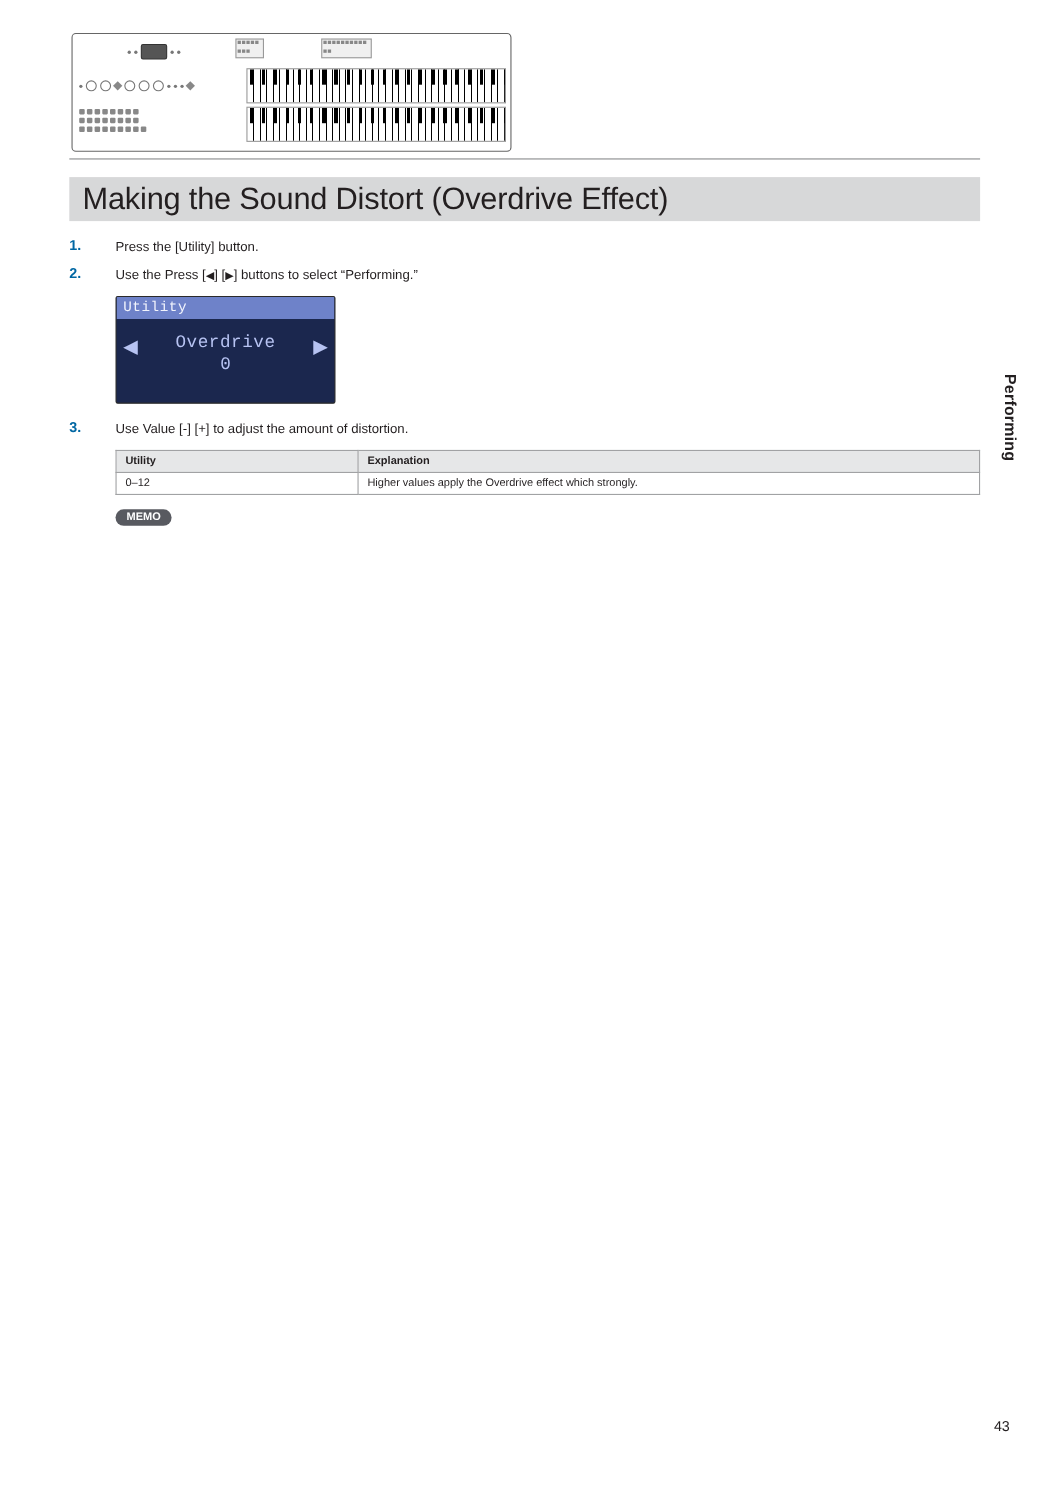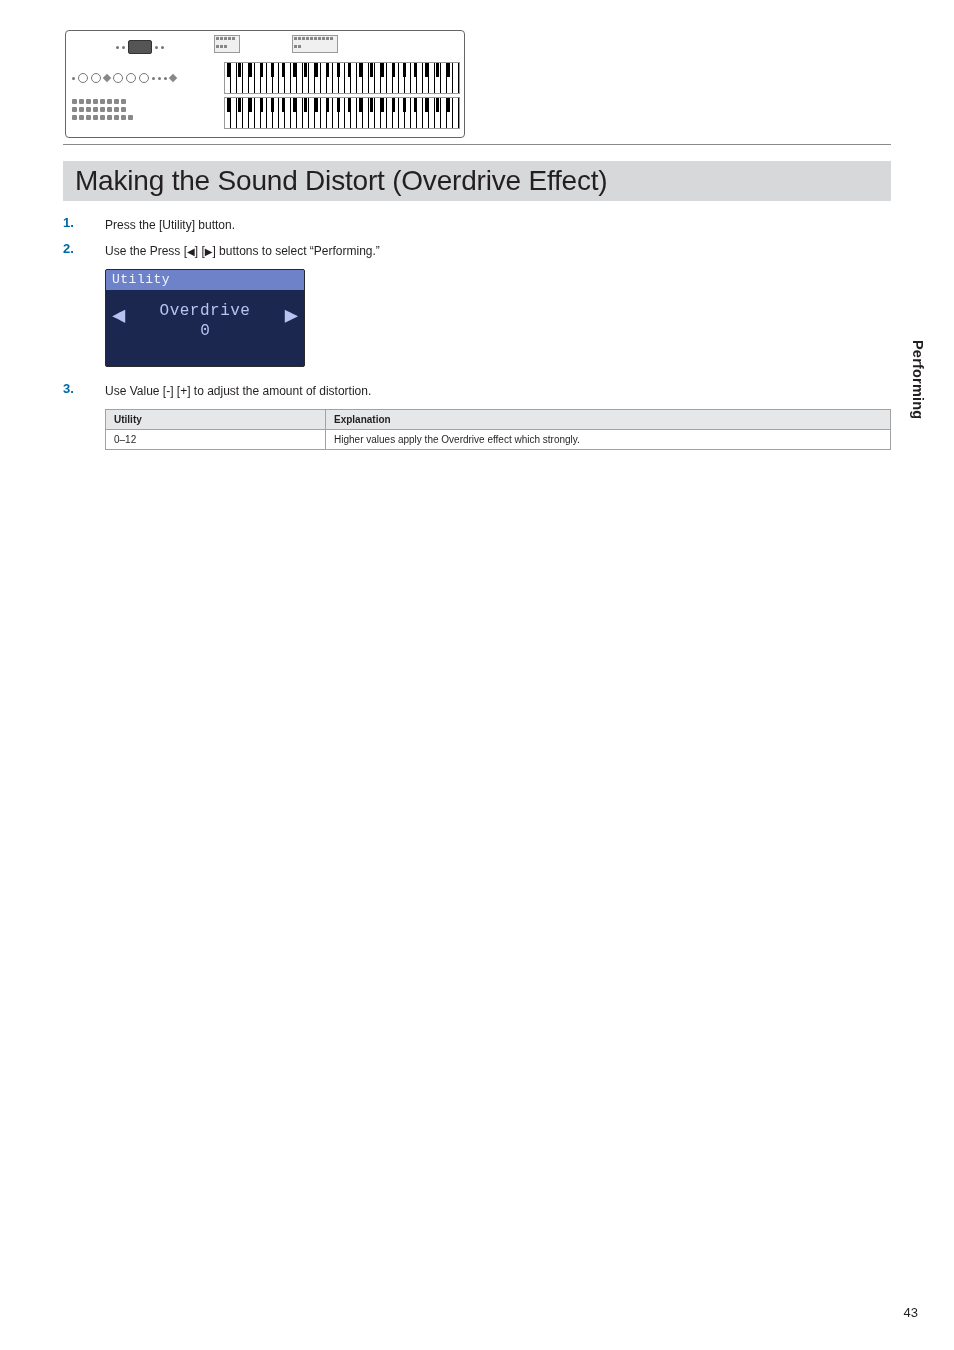--- a/index.html
+++ b/index.html
@@ -239,21 +239,21 @@
     font-family: "Myriad Pro", "Helvetica Neue", Arial, sans-serif;
     font-weight: 700;
     font-size: 14.5px;
     letter-spacing: 0.2px;
   }
 
   
   .pageno {
     position: absolute;
     right: 36px;
-    bottom: 30px;
+    bottom: 46px;
     font-size: 13px;
   }
 </style>
 </head>
 <body>
 
 <div class="page">
 
   <div class="panel">
     <div class="panel-row">
@@ -396,18 +396,21 @@
       <tbody>
         <tr>
           <td>0–12</td>
           <td>Higher values apply the Overdrive effect which strongly.</td>
         </tr>
       </tbody>
     </table>
   </div>
 
 
+  <div class="memo-row">
+    <span class="memo">MEMO</span>
+  </div>
 
   <div class="side-tab">Performing</div>
 
   <div class="pageno">43</div>
 
 </div>
 
 </body></html>

